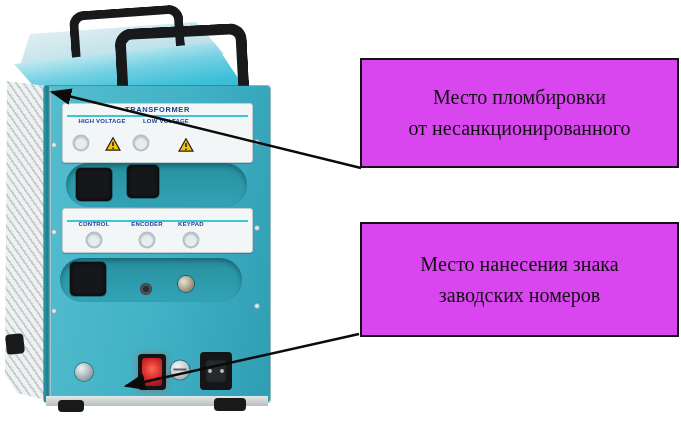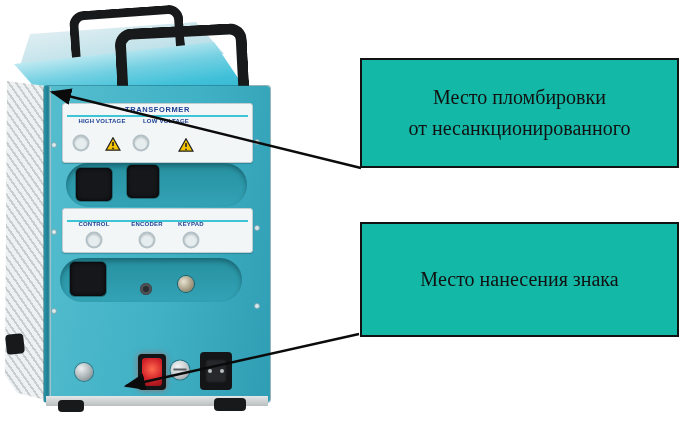--- a/index.html
+++ b/index.html
@@ -80,21 +80,21 @@
         background:#141517;}
   .iec-face{position:absolute;left:5px;top:7px;width:22px;height:24px;border-radius:3px;
         background:#26282b;box-shadow:inset 0 0 3px #000;}
   .iec-pin{position:absolute;width:4px;height:4px;border-radius:50%;background:#b9bfc2;}
 
   .base{left:2px;top:310px;width:222px;height:10px;
         background:linear-gradient(#e4e7e7,#b9bebf);}
   .foot{position:absolute;background:#17191a;border-radius:4px;}
 
   
-  .note{position:absolute;background:#14b8a6;border:2px solid #121212;color:#111;
+  .note{position:absolute;background:#d946ef;border:2px solid #121212;color:#111;
         font-family:"Liberation Serif",serif;font-size:20px;line-height:31px;text-align:center;
         display:flex;flex-direction:column;justify-content:center;}
   #note1{left:360px;top:58px;width:315px;height:106px;}
   #note2{left:360px;top:222px;width:315px;height:111px;}
 
   #arrows{position:absolute;left:0;top:0;pointer-events:none;}
 </style>
 </head>
 <body>
 
@@ -191,15 +191,16 @@
     <line x1="359" y1="334" x2="126" y2="386" stroke="#0b0b0b" stroke-width="2.4" marker-end="url(#ah)"></line>
   </svg>
 
   <div class="note" id="note1">
     <div>Место пломбировки</div>
     <div>от несанкционированного</div>
   </div>
 
   <div class="note" id="note2">
     <div>Место нанесения знака</div>
+    <div>заводских номеров</div>
   </div>
 
 </div>
 
 </body></html>

